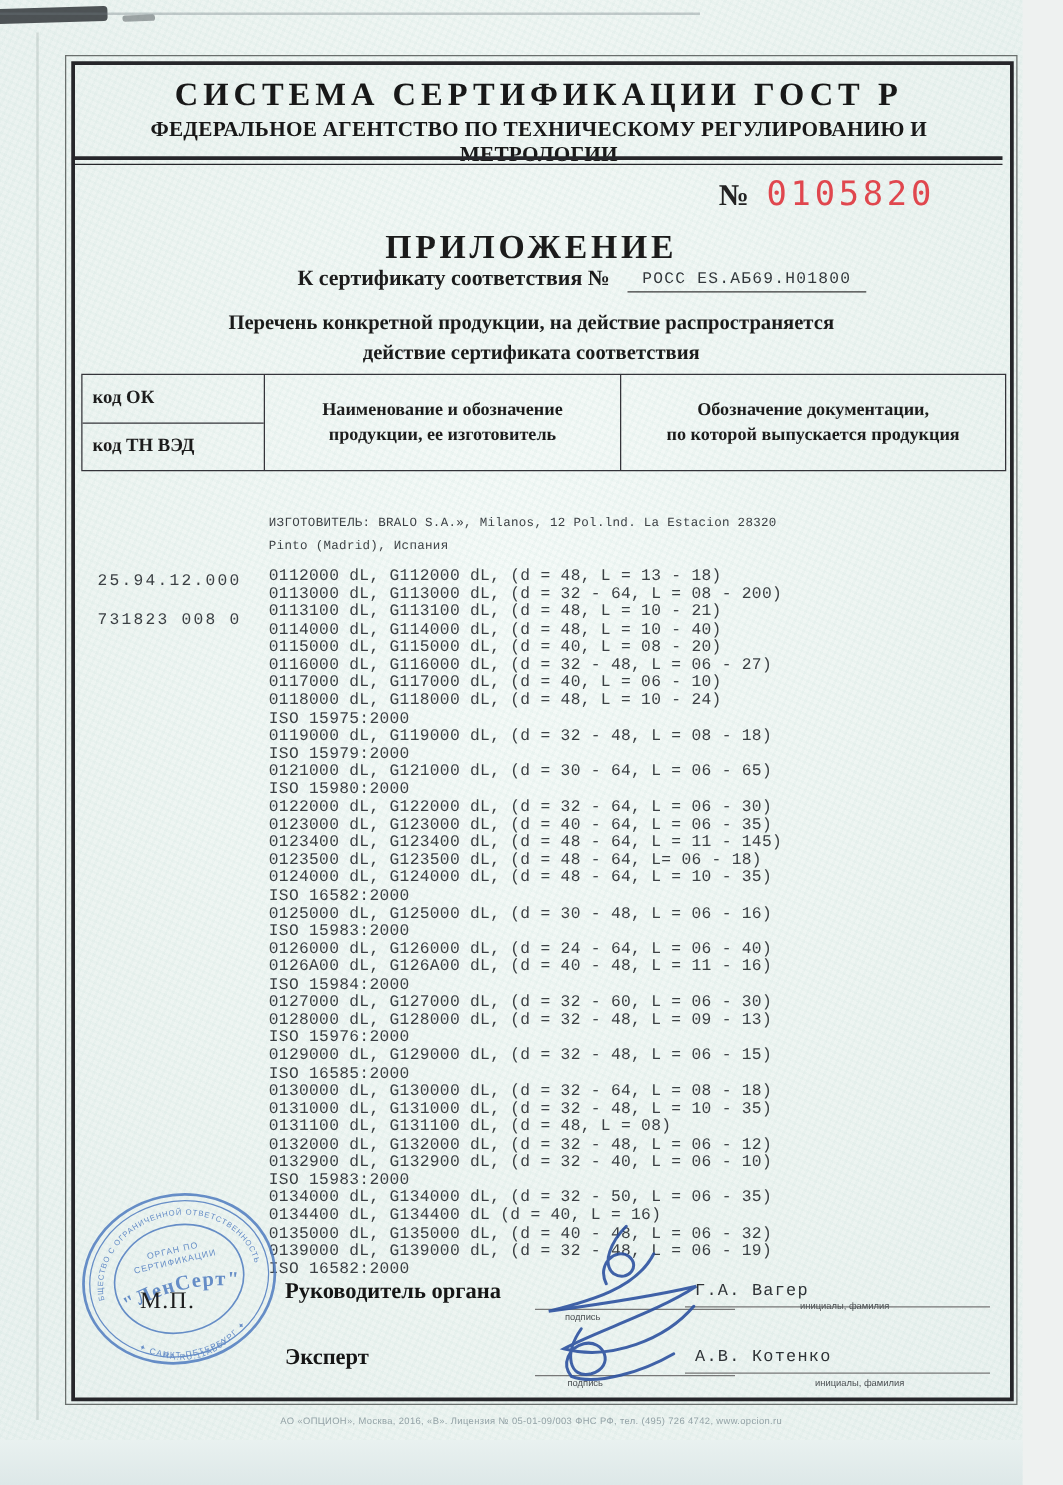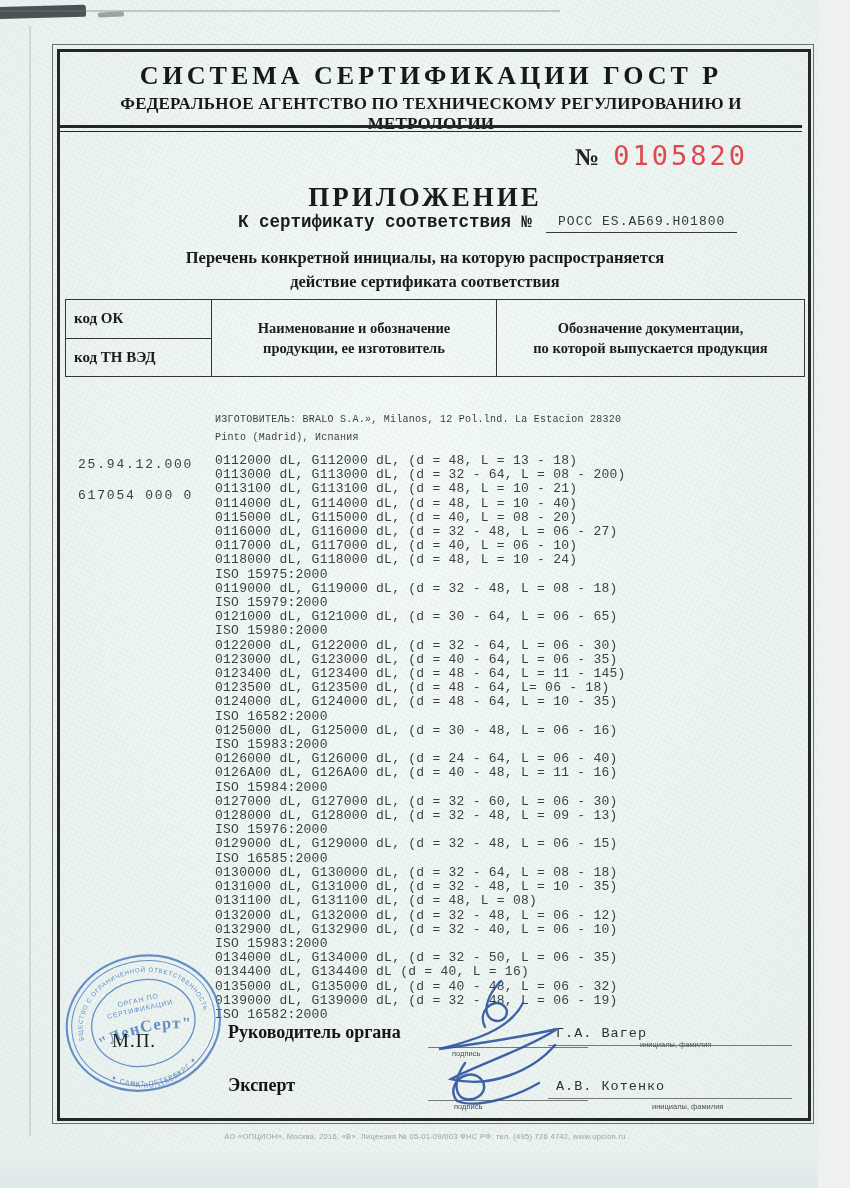--- a/index.html
+++ b/index.html
@@ -21,21 +21,21 @@
   .hdr1{margin-top:9px;font-weight:bold;font-size:26px;letter-spacing:4px;color:#181818;}
   .hdr2{margin-top:3px;font-weight:bold;font-size:17px;letter-spacing:0.2px;color:#181818;}
   .hrule{position:absolute;left:60px;width:742px;background:#26262a;}
   .docno{position:absolute;top:140px;right:70px;white-space:nowrap;}
   .docno .num-sign{font-size:24px;font-weight:bold;color:#222;margin-right:14px;}
   .docno .num{font-family:"DejaVu Sans Mono","Liberation Mono",monospace;
     font-size:27px;letter-spacing:3px;color:#e0474e;}
   .title{position:absolute;left:0;top:170px;width:850px;text-align:center;
     font-weight:bold;font-size:27px;letter-spacing:3px;color:#1b1b1b;margin-top:12px;}
   .certline{position:absolute;left:238px;top:212px;white-space:nowrap;}
-  .certline .lbl{font-weight:bold;font-size:17.5px;font-family:Liberation Mono, monospace;}
+  .certline .lbl{font-weight:bold;font-size:17.5px;}
   .certline .val{display:inline-block;margin-left:10px;padding:0 12px 3px 12px;
     border-bottom:1.2px solid #3a3a3a;font-family:"Liberation Mono","DejaVu Sans Mono",monospace;
     font-size:13px;letter-spacing:1px;color:#33383c;vertical-align:2px;}
   .subtitle{position:absolute;left:0;top:246px;width:850px;text-align:center;
     font-weight:bold;font-size:16.5px;line-height:24px;color:#1b1b1b;}
   .spec-table{position:absolute;left:65px;top:299px;width:738px;height:76px;
     border:1.5px solid #34343a;display:flex;}
   .tcol1{width:145px;border-right:1px solid #34343a;display:flex;flex-direction:column;}
   .tcol1 .cell{flex:1;display:flex;align-items:center;padding-left:8px;
     font-weight:600;font-size:15px;}
@@ -91,41 +91,41 @@
   </div>
 
   <div class="title">ПРИЛОЖЕНИЕ</div>
 
   <div class="certline">
     <span class="lbl">К сертификату соответствия №</span>
     <span class="val">РОСС ES.АБ69.Н01800</span>
   </div>
 
   <div class="subtitle">
-    <div>Перечень конкретной инициалы,  на которую распространяется</div>
+    <div>Перечень конкретной продукции,  на действие распространяется</div>
     <div>действие сертификата соответствия</div>
   </div>
 
   <div class="spec-table">
     <div class="tcol1">
       <div class="cell">код ОК</div>
       <div class="cell">код ТН ВЭД</div>
     </div>
     <div class="tcol2">
       <div>Наименование и обозначение</div>
       <div>продукции, ее изготовитель</div>
     </div>
     <div class="tcol3">
       <div>Обозначение документации,</div>
       <div>по которой выпускается продукция</div>
     </div>
   </div>
 
   <div class="mono-block code-ok">25.94.12.000</div>
-  <div class="mono-block code-tnved">617054 000 0</div>
+  <div class="mono-block code-tnved">731823 008 0</div>
 
   <pre class="mono-block manufacturer">ИЗГОТОВИТЕЛЬ: BRALO S.A.», Milanos, 12 Pol.lnd. La Estacion 28320
 Pinto (Madrid), Испания</pre>
   <pre class="mono-block products">0112000 dL, G112000 dL, (d = 48, L = 13 - 18)
 0113000 dL, G113000 dL, (d = 32 - 64, L = 08 - 200)
 0113100 dL, G113100 dL, (d = 48, L = 10 - 21)
 0114000 dL, G114000 dL, (d = 48, L = 10 - 40)
 0115000 dL, G115000 dL, (d = 40, L = 08 - 20)
 0116000 dL, G116000 dL, (d = 32 - 48, L = 06 - 27)
 0117000 dL, G117000 dL, (d = 40, L = 06 - 10)

